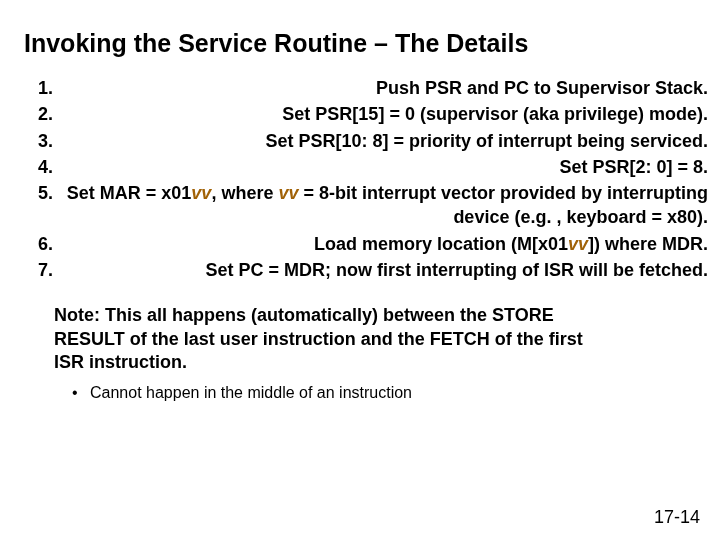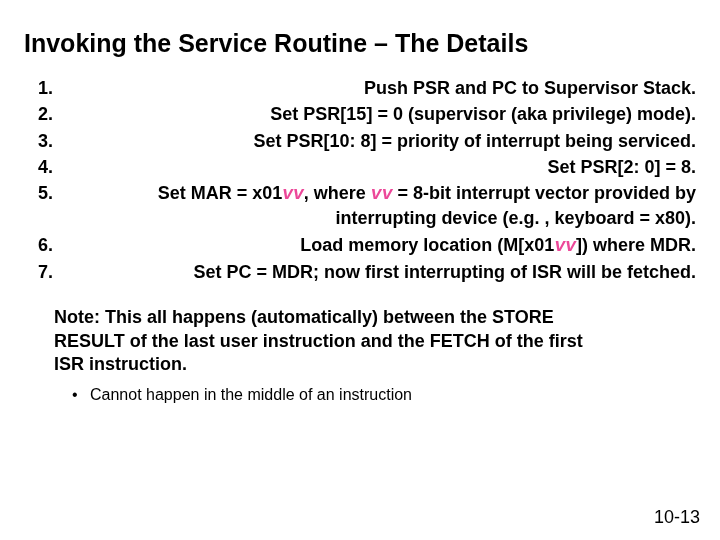--- a/index.html
+++ b/index.html
@@ -6,21 +6,21 @@
     margin: 0;
     padding: 0;
     width: 720px;
     height: 540px;
     background: #fff;
     font-family: Arial, Helvetica, sans-serif;
     color: #000;
     position: relative;
   }
   .slide {
-    padding: 28px 24px 0 24px;
+    padding: 28px 12px 0 24px;
     box-sizing: border-box;
     width: 100%;
     height: 100%;
     position: relative;
   }
   .title {
     font-size: 25px;
     font-weight: bold;
     margin: 0 0 18px 0;
     line-height: 1.2;
@@ -30,21 +30,21 @@
     padding-left: 28px;
     font-size: 18px;
     font-weight: bold;
     line-height: 1.35;
   }
   ol.steps li {
     padding-left: 8px;
     margin-bottom: 2px;
     text-align: right;
   }
-  .vv { color: #ec4899; font-style: italic; font-family: Liberation Mono, monospace; }
+  .vv { color: #a16207; font-style: italic; }
   .note-block {
     margin: 22px 0 11px 30px;
     font-size: 18px;
     font-weight: bold;
     line-height: 1.3;
     max-width: 560px;
   }
   ul.sub {
     list-style: none;
     margin: 8px 0 0 18px;
@@ -85,15 +85,15 @@
   <li><span>Set PC = MDR; now first interrupting of ISR will be fetched.</span></li>
 </ol>
 
 <div class="note-block">
   <span>Note: This all happens (automatically) between the STORE RESULT of the last user instruction and the FETCH of the first ISR instruction.</span>
   <ul class="sub">
     <li><span>Cannot happen in the middle of an instruction</span></li>
   </ul>
 </div>
 
-<div class="pagenum">10-13</div>
+<div class="pagenum">17-14</div>
 
 </div>
 
 </body></html>

